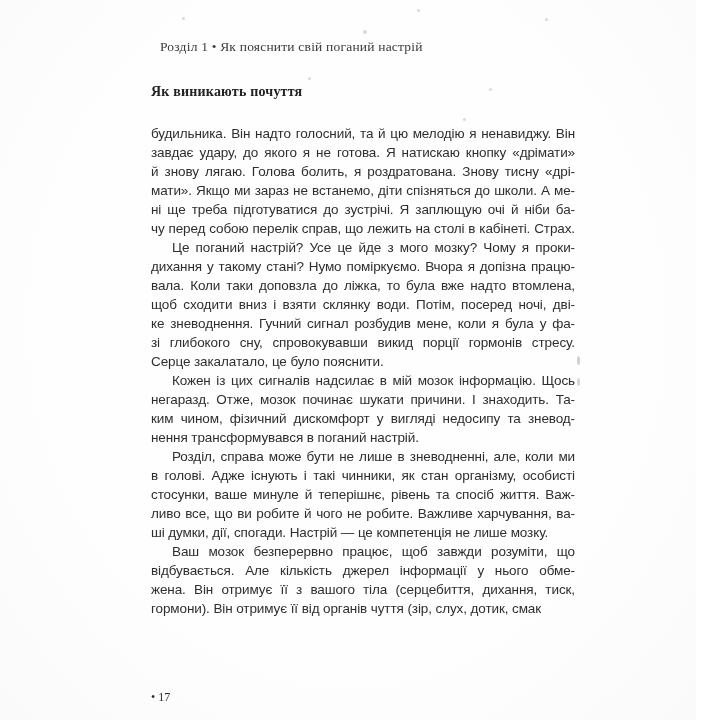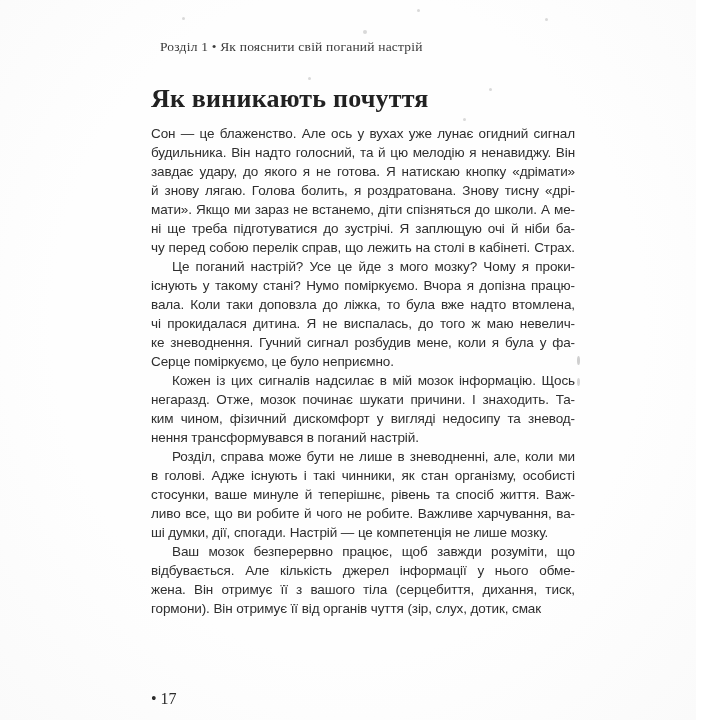--- a/index.html
+++ b/index.html
@@ -24,21 +24,21 @@
     font-size: 13.5px;
     letter-spacing: 0.2px;
     color: #3a3a3a;
     white-space: nowrap;
   }
   .chapter-title {
     position: absolute;
     left: 151px;
     top: 84px;
     font-family: "Liberation Serif", serif;
-    font-size: 26px;
+    font-size: 14px;
     font-weight: 600;
     letter-spacing: 0.2px;
     color: #222222;
     white-space: nowrap;
   }
   .body-text {
     position: absolute;
     left: 151px;
     top: 124px;
     width: 424px;
@@ -59,21 +59,21 @@
     text-align-last: left;
   }
   .line.indent {
     text-indent: 21px;
   }
   .page-number {
     position: absolute;
     left: 151px;
     top: 690px;
     font-family: "Liberation Serif", serif;
-    font-size: 16px;
+    font-size: 12px;
     color: #2c2c2c;
     white-space: nowrap;
   }
   .speck {
     position: absolute;
     border-radius: 50%;
     background: #d9d9d9;
   }
 </style>
 </head>
@@ -89,33 +89,33 @@
   <div class="speck" style="left:308px; top:77px; width:3px; height:3px;"></div>
   <div class="speck" style="left:463px; top:118px; width:3px; height:3px;"></div>
   <div class="speck" style="left:577px; top:356px; width:3px; height:9px; background:#cfcfcf;"></div>
   <div class="speck" style="left:577px; top:378px; width:3px; height:8px; background:#d6d6d6;"></div>
 
   <div class="running-head">Розділ 1 • Як пояснити свій поганий настрій</div>
 
   <h1 class="chapter-title">Як виникають почуття</h1>
 
   <div class="body-text" id="paragraphs">
-      <div class="line">Сон — це блаженство. Але ось у вухах уже лунає огидний сигнал</div>
       <div class="line">будильника. Він надто голосний, та й цю мелодію я ненавиджу. Він</div>
       <div class="line">завдає удару, до якого я не готова. Я натискаю кнопку «дрімати»</div>
       <div class="line">й знову лягаю. Голова болить, я роздратована. Знову тисну «дрі-</div>
       <div class="line">мати». Якщо ми зараз не встанемо, діти спізняться до школи. А ме-</div>
       <div class="line">ні ще треба підготуватися до зустрічі. Я заплющую очі й ніби ба-</div>
       <div class="line">чу перед собою перелік справ, що лежить на столі в кабінеті. Страх.</div>
       <div class="line indent">Це поганий настрій? Усе це йде з мого мозку? Чому я проки-</div>
-      <div class="line">існують у такому стані? Нумо поміркуємо. Вчора я допізна працю-</div>
+      <div class="line">дихання у такому стані? Нумо поміркуємо. Вчора я допізна працю-</div>
       <div class="line">вала. Коли таки доповзла до ліжка, то була вже надто втомлена,</div>
-      <div class="line">чі прокидалася дитина. Я не виспалась, до того ж маю невелич-</div>
+      <div class="line">щоб сходити вниз і взяти склянку води. Потім, посеред ночі, дві-</div>
       <div class="line">ке зневоднення. Гучний сигнал розбудив мене, коли я була у фа-</div>
-      <div class="line last">Серце поміркуємо, це було неприємно.</div>
+      <div class="line">зі глибокого сну, спровокувавши викид порції гормонів стресу.</div>
+      <div class="line last">Серце закалатало, це було пояснити.</div>
       <div class="line indent">Кожен із цих сигналів надсилає в мій мозок інформацію. Щось</div>
       <div class="line">негаразд. Отже, мозок починає шукати причини. І знаходить. Та-</div>
       <div class="line">ким чином, фізичний дискомфорт у вигляді недосипу та зневод-</div>
       <div class="line last">нення трансформувався в поганий настрій.</div>
       <div class="line indent">Розділ, справа може бути не лише в зневодненні, але, коли ми</div>
       <div class="line">в голові. Адже існують і такі чинники, як стан організму, особисті</div>
       <div class="line">стосунки, ваше минуле й теперішнє, рівень та спосіб життя. Важ-</div>
       <div class="line">ливо все, що ви робите й чого не робите. Важливе харчування, ва-</div>
       <div class="line last">ші думки, дії, спогади. Настрій — це компетенція не лише мозку.</div>
       <div class="line indent">Ваш мозок безперервно працює, щоб завжди розуміти, що</div>

